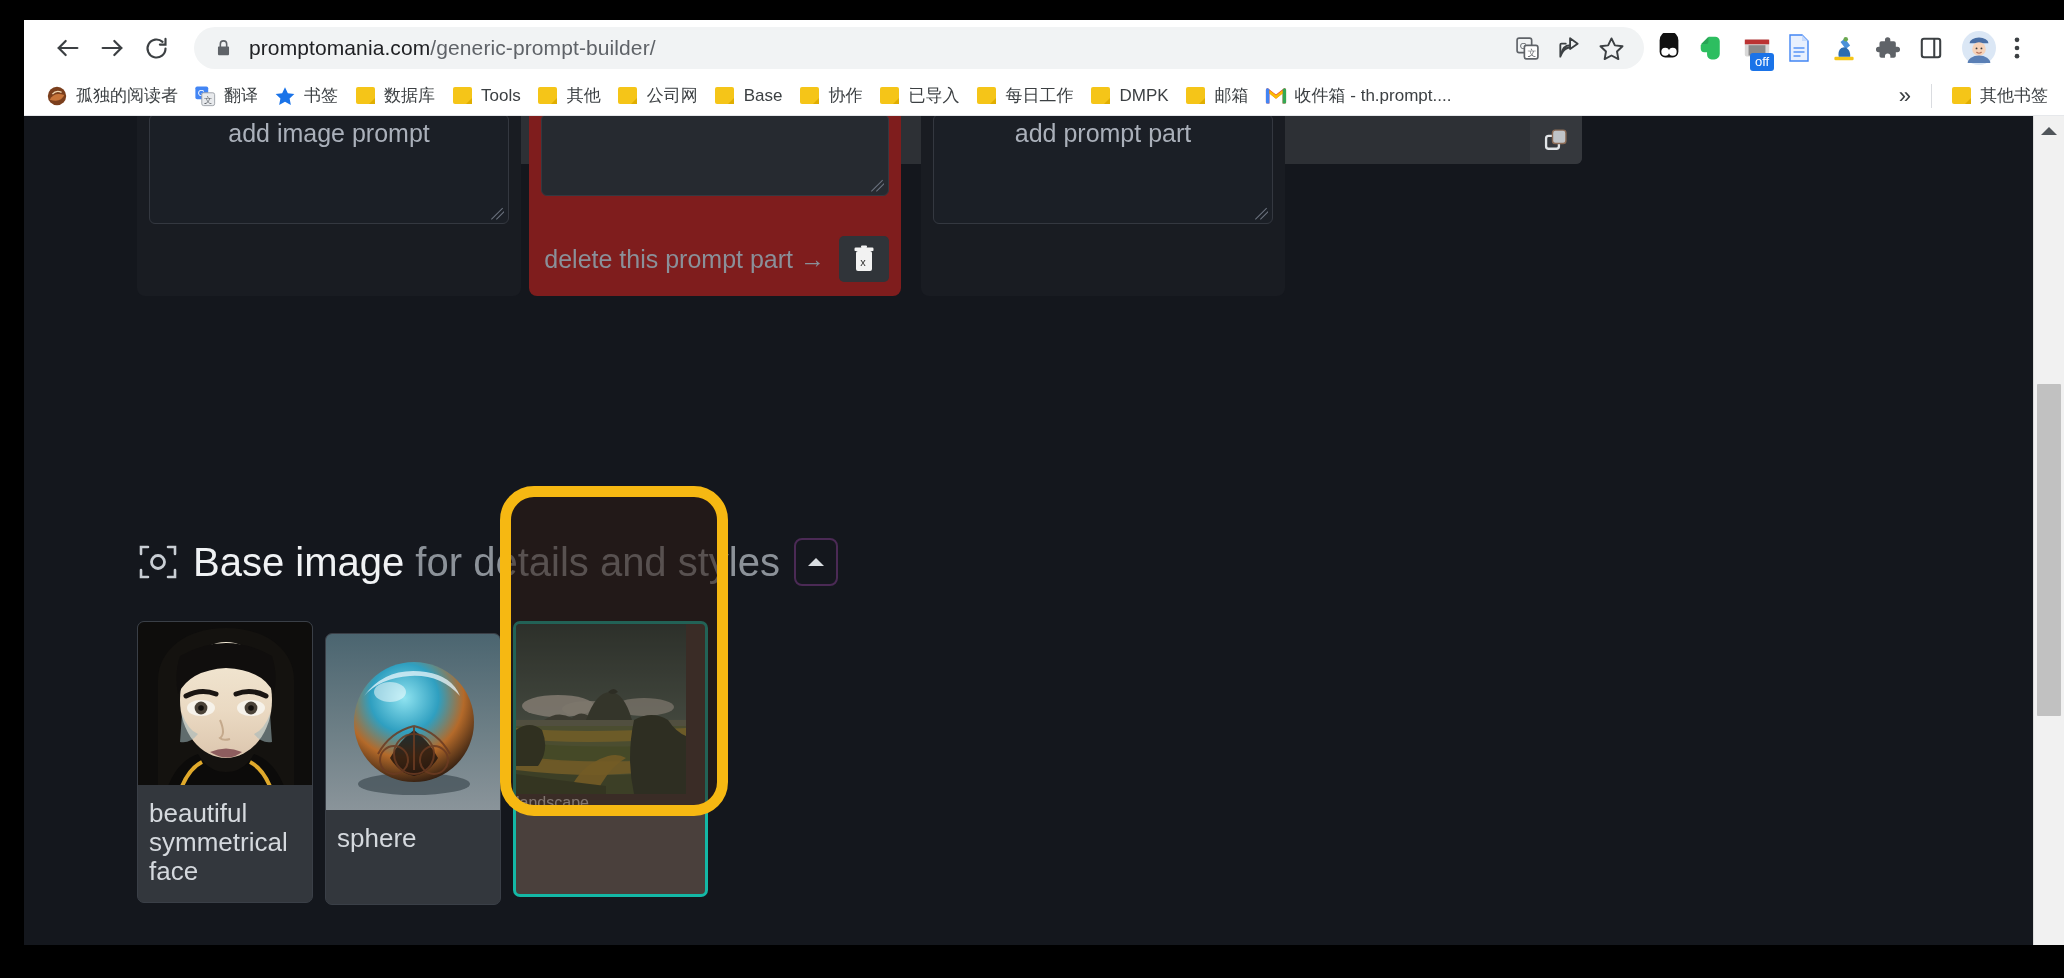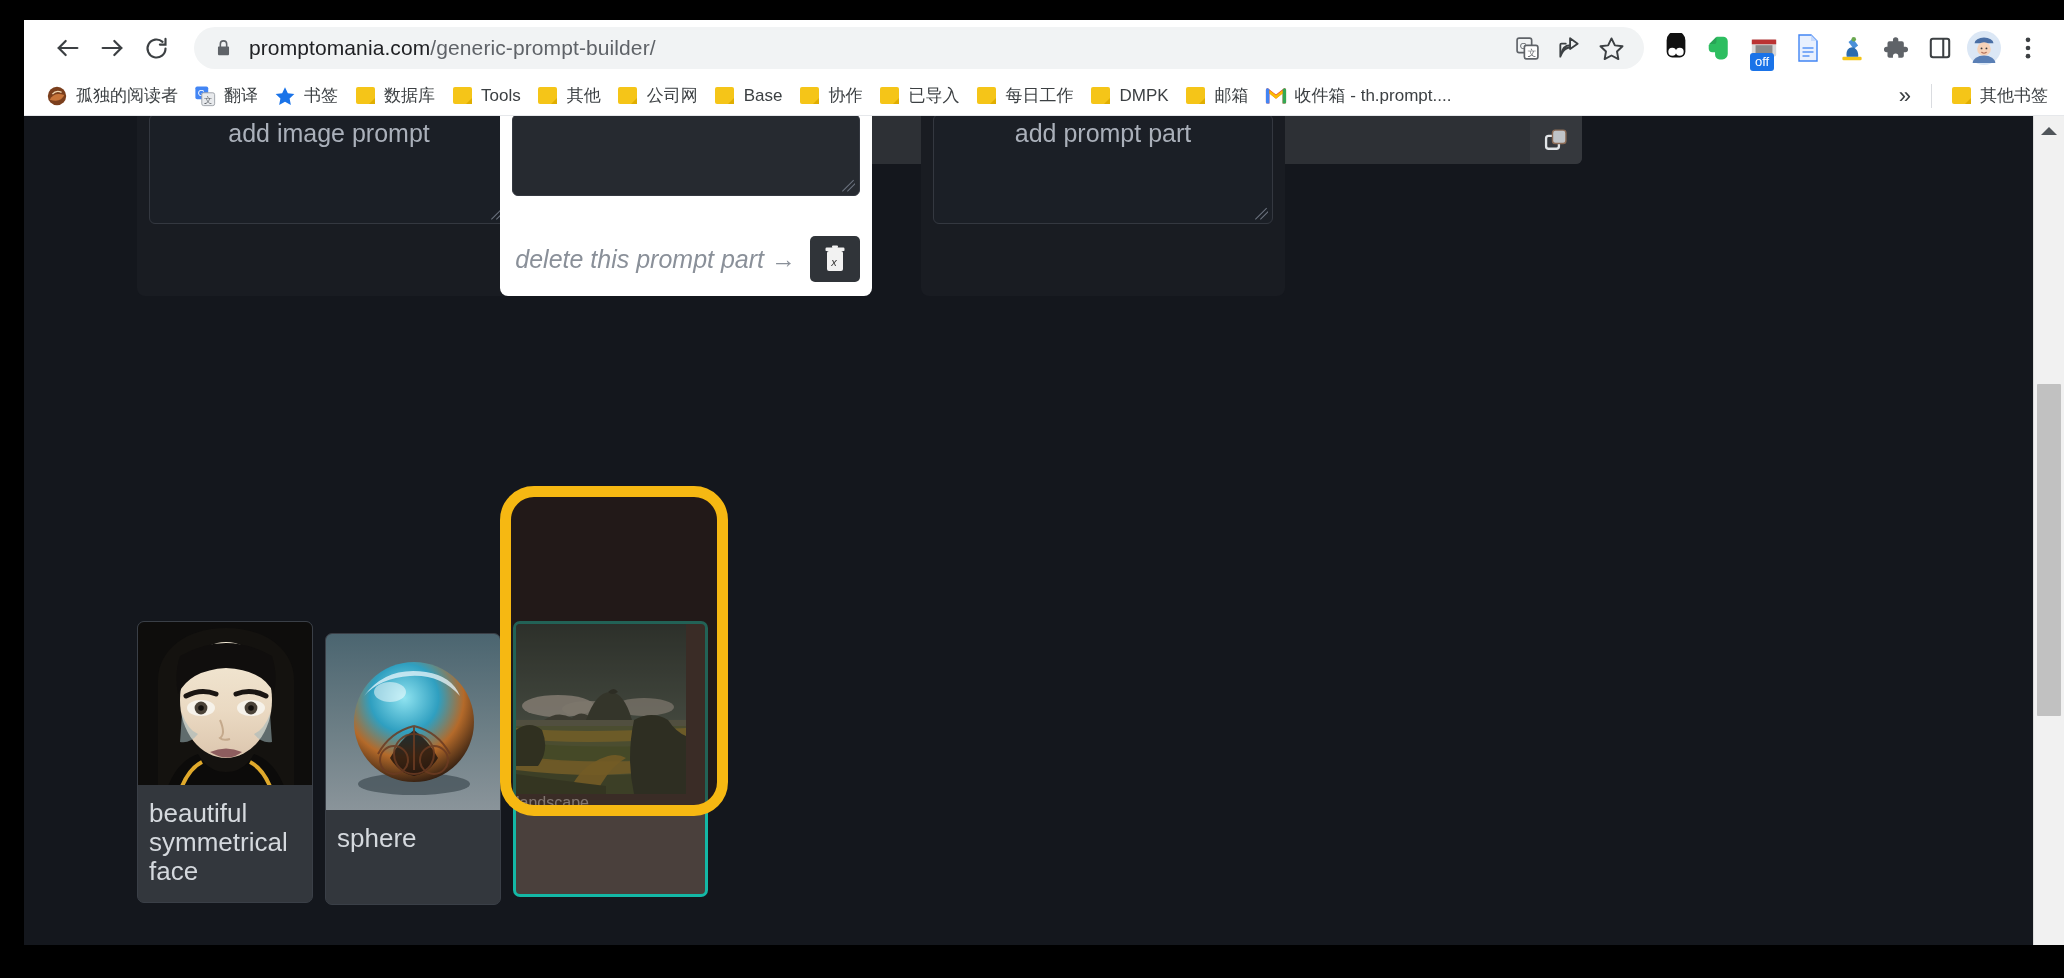--- a/index.html
+++ b/index.html
@@ -60,21 +60,21 @@
     min-width: 0;
   }
   #url-text .dim { color: #5f6368; }
   .omni-icon {
     width: 38px; height: 38px; flex:none;
     display:flex; align-items:center; justify-content:center;
     margin-left: 4px;
   }
   .ext-icon {
     width: 44px; height: 44px; flex: none;
-    display: flex; align-items: center; justify-content: center;
+    display: flex; align-items: center; justify-content: flex-start;
     position: relative;
   }
 
   
   #bookmarks {
     height: 40px;
     background: #fff;
     display: flex;
     align-items: center;
     padding: 0 8px 0 14px;
@@ -588,21 +588,21 @@
 
       <div id="parts-row">
 
         <div class="part-card plain" style="left:113px; width:384px;">
           <div class="part-ta" style="width:360px; height:110px;">
             <span>add image prompt</span>
             <span class="resize-grip"></span>
           </div>
         </div>
 
-        <div class="part-card" style="left:476px; width:372px; background:#ffffff;font-style:italic;">
+        <div class="part-card" style="left:505px; width:372px; background:#7f1d1d;">
           <div class="part-ta" style="width:348px; height:82px; background:#262a30;">
             <span class="resize-grip"></span>
           </div>
           <div id="delete-row" style="right:12px;">
             <span id="delete-label">delete this prompt part →</span>
             <span id="delete-btn">
               <svg width="24" height="28" viewBox="0 0 24 28">
                 <rect x="4" y="6" width="16" height="20" rx="2" fill="#f2f2f2"></rect>
                 <rect x="2.5" y="2.5" width="19" height="3.6" rx="1.2" fill="#f2f2f2"></rect>
                 <rect x="9" y="0.5" width="6" height="2.6" rx="1" fill="#f2f2f2"></rect>
@@ -613,20 +613,37 @@
         </div>
 
         <div class="part-card plain" style="left:897px; width:364px;">
           <div class="part-ta" style="width:340px; height:110px;">
             <span>add prompt part</span>
             <span class="resize-grip"></span>
           </div>
         </div>
       </div>
 
+      <div id="base-heading">
+        <span id="cam-icon">
+          <svg width="42" height="42" viewBox="0 0 42 42" fill="none" stroke="#c9ced4" stroke-width="2.6" stroke-linecap="round">
+            <path d="M4 13V6h7"></path>
+              <path d="M38 13V6h-7"></path>
+              <path d="M4 29v7h7"></path>
+              <path d="M38 29v7h-7"></path>
+            <circle cx="21" cy="21" r="6.5" fill="none" stroke="#c9ced4" stroke-width="2.8"></circle>
+          </svg>
+        </span>
+        <span id="base-title"><span>Base image</span><span class="sub"> for details and styles</span></span>
+        <span id="collapse-btn">
+          <svg width="22" height="14" viewBox="0 0 22 14">
+            <polygon points="11 3 19 11 3 11" fill="#d9dde1"></polygon>
+          </svg>
+        </span>
+      </div>
 
       <div id="cards">
 
         <div class="card" id="card-face">
           <div class="thumb">
             <svg width="176" height="176" viewBox="0 0 176 176" preserveAspectRatio="xMidYMid slice">
               <defs>
                 <linearGradient id="skin" x1="0" y1="0" x2="0" y2="1">
                   <stop offset="0%" stop-color="#f3ead6"></stop>
                     <stop offset="60%" stop-color="#ead9c2"></stop>

